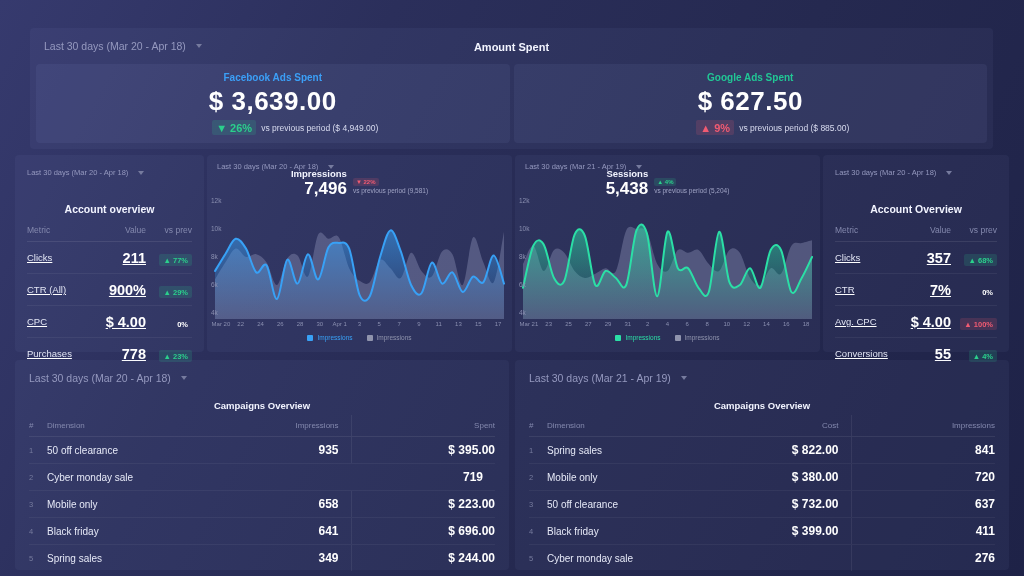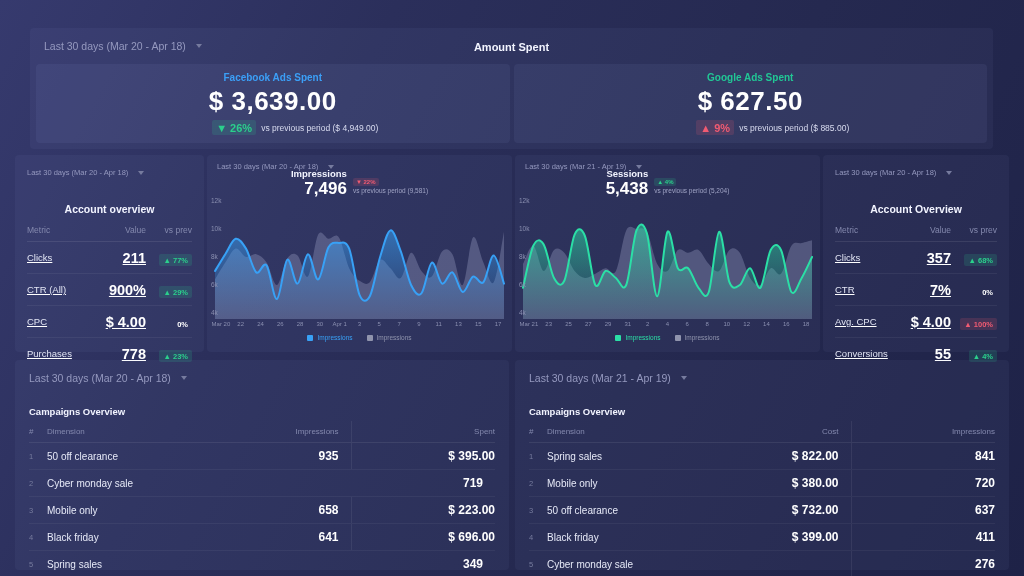--- a/index.html
+++ b/index.html
@@ -63,21 +63,21 @@
   .cp-xlabels span { flex:1; text-align:center; font-size:6px; color:#8a8fb0; }
   .cp-legend { position:absolute; left:0; right:0; top:179px; display:flex; justify-content:center; gap:14px; }
   .lg-item { display:inline-flex; align-items:center; gap:4px; cursor:pointer; }
   .lg-sq { width:6px; height:6px; border-radius:1px; }
   .lg-txt { font-size:6.5px; }
 
   
   .ct { padding:8px 14px; }
   .ct-0 { left:15px;  top:360px; width:494px; height:210px; }
   .ct-1 { left:515px; top:360px; width:494px; height:210px; }
-  .ct-title { margin-top:20px; font-size:9.5px; font-weight:bold; color:#f2f4ff; }
+  .ct-title { margin-top:14px; text-align:center; font-size:9.5px; font-weight:bold; color:#f2f4ff; }
   .crow { display:flex; align-items:stretch; }
   .crow > * { padding:6px 0; display:flex; align-items:center; }
   .ct-head { margin-top:4px; font-size:8px; color:#8489ae; border-bottom:1px solid rgba(255,255,255,0.08); }
   .ct-row { border-bottom:1px solid rgba(255,255,255,0.05); }
   .ct-row:last-child { border-bottom:none; }
   .cc0 { width:18px; }
   .cc1 { flex:1; }
   .cc2 { width:31%; justify-content:flex-end; padding-right:12px; }
   .cc3 { width:31%; justify-content:flex-end; border-left:1px solid rgba(255,255,255,0.07); }
   .ct-row .cc0 { font-size:7.5px; color:#777c9e; }
@@ -336,20 +336,21 @@
       <div class="crow ct-row">
         <span class="cc0">4</span>
         <span class="cc1">Black friday</span>
         <span class="cc2">641</span>
         <span class="cc3">$ 696.00</span>
       </div>
       <div class="crow ct-row">
         <span class="cc0">5</span>
         <span class="cc1">Spring sales</span>
         <span class="cc2">349</span>
+        <span class="cc3">$ 244.00</span>
       </div>
     </div>
 </section>
 
 <section class="panel ct ct-1">
   <div class="date-picker lg">
     <span>Last 30 days (Mar 21 - Apr 19)</span>
     <span class="caret"></span>
   </div>
   <div class="ct-title">Campaigns Overview</div>

